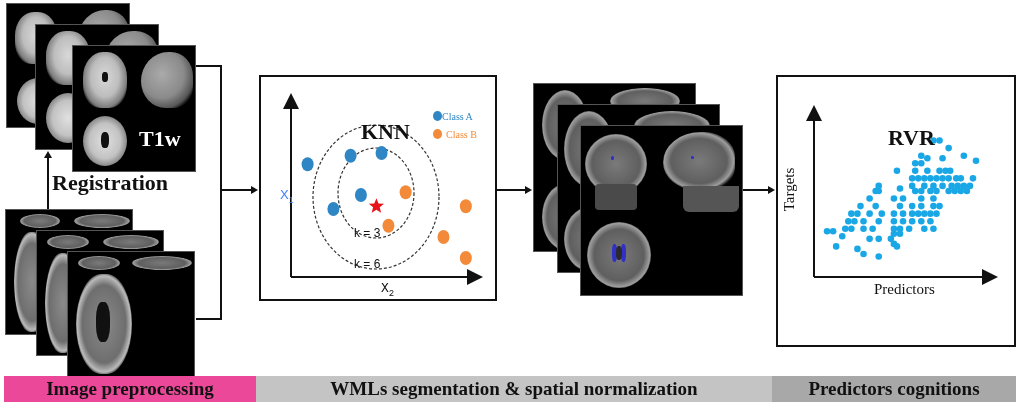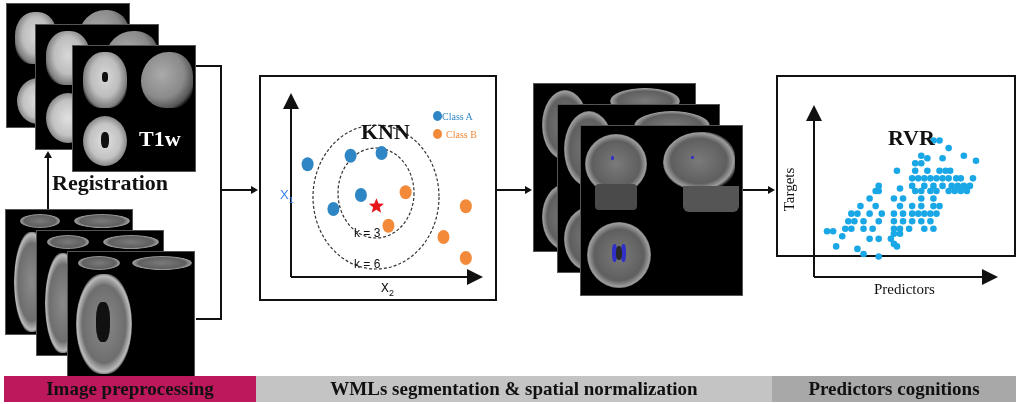--- a/index.html
+++ b/index.html
@@ -149,21 +149,21 @@
       <div class="vent-blue" style="left:25px;top:22px;width:5px;height:18px;"></div>
       <div class="vent-blue" style="left:34px;top:22px;width:5px;height:18px;"></div>
       <div class="ventricle" style="left:29px;top:24px;width:6px;height:14px;background:#2a2a2a;"></div>
     </div>
   </div>
 </div>
 
 <div class="line" style="left:743px;top:189px;width:26px;height:2px;"></div>
 <div class="arrowhead-r" style="left:768px;top:186px;"></div>
 
-<div class="box" style="left:776px;top:75px;width:240px;height:182px;">
+<div class="box" style="left:776px;top:75px;width:240px;height:272px;">
   <svg width="236" height="226" style="position:absolute;left:0;top:0;">
     <defs>
       <marker id="ah2" markerWidth="8" markerHeight="8" refX="6" refY="4" orient="auto">
         <path d="M0,0 L8,4 L0,8 Z" fill="#111"></path>
       </marker>
     </defs>
     <line x1="36" y1="200" x2="36" y2="32" stroke="#111" stroke-width="2" marker-end="url(#ah2)"></line>
     <line x1="36" y1="200" x2="216" y2="200" stroke="#111" stroke-width="2" marker-end="url(#ah2)"></line>
     <g id="rvr-points">
         <circle cx="155.44" cy="63.56" r="3.3" fill="#1aa7e6"></circle>
@@ -267,21 +267,21 @@
         <circle cx="100.72" cy="179.48" r="3.3" fill="#1aa7e6"></circle>
         <circle cx="115.92" cy="166.88" r="3.3" fill="#1aa7e6"></circle>
         <circle cx="118.96" cy="169.4" r="3.3" fill="#1aa7e6"></circle>
       </g>
   </svg>
   <span class="panel-title" style="left:110px;top:16px;">RVR</span>
   <span style="position:absolute;left:96px;top:204px;font-family:'Liberation Serif',serif;font-size:15px;color:#111;">Predictors</span>
   <span style="position:absolute;left:-10px;top:104px;transform:rotate(-90deg);font-family:'Liberation Serif',serif;font-size:15px;color:#111;">Targets</span>
 </div>
 
-<div class="stage-bar" style="left:4px;width:252px;background:#be185d;">
+<div class="stage-bar" style="left:4px;width:252px;background:#ec4899;">
   <span>Image preprocessing</span>
 </div>
 <div class="stage-bar" style="left:256px;width:516px;background:#c4c4c4;">
   <span>WMLs segmentation &amp; spatial normalization</span>
 </div>
 <div class="stage-bar" style="left:772px;width:244px;background:#a8a8a8;">
   <span>Predictors cognitions</span>
 </div>
 
 </body></html>

